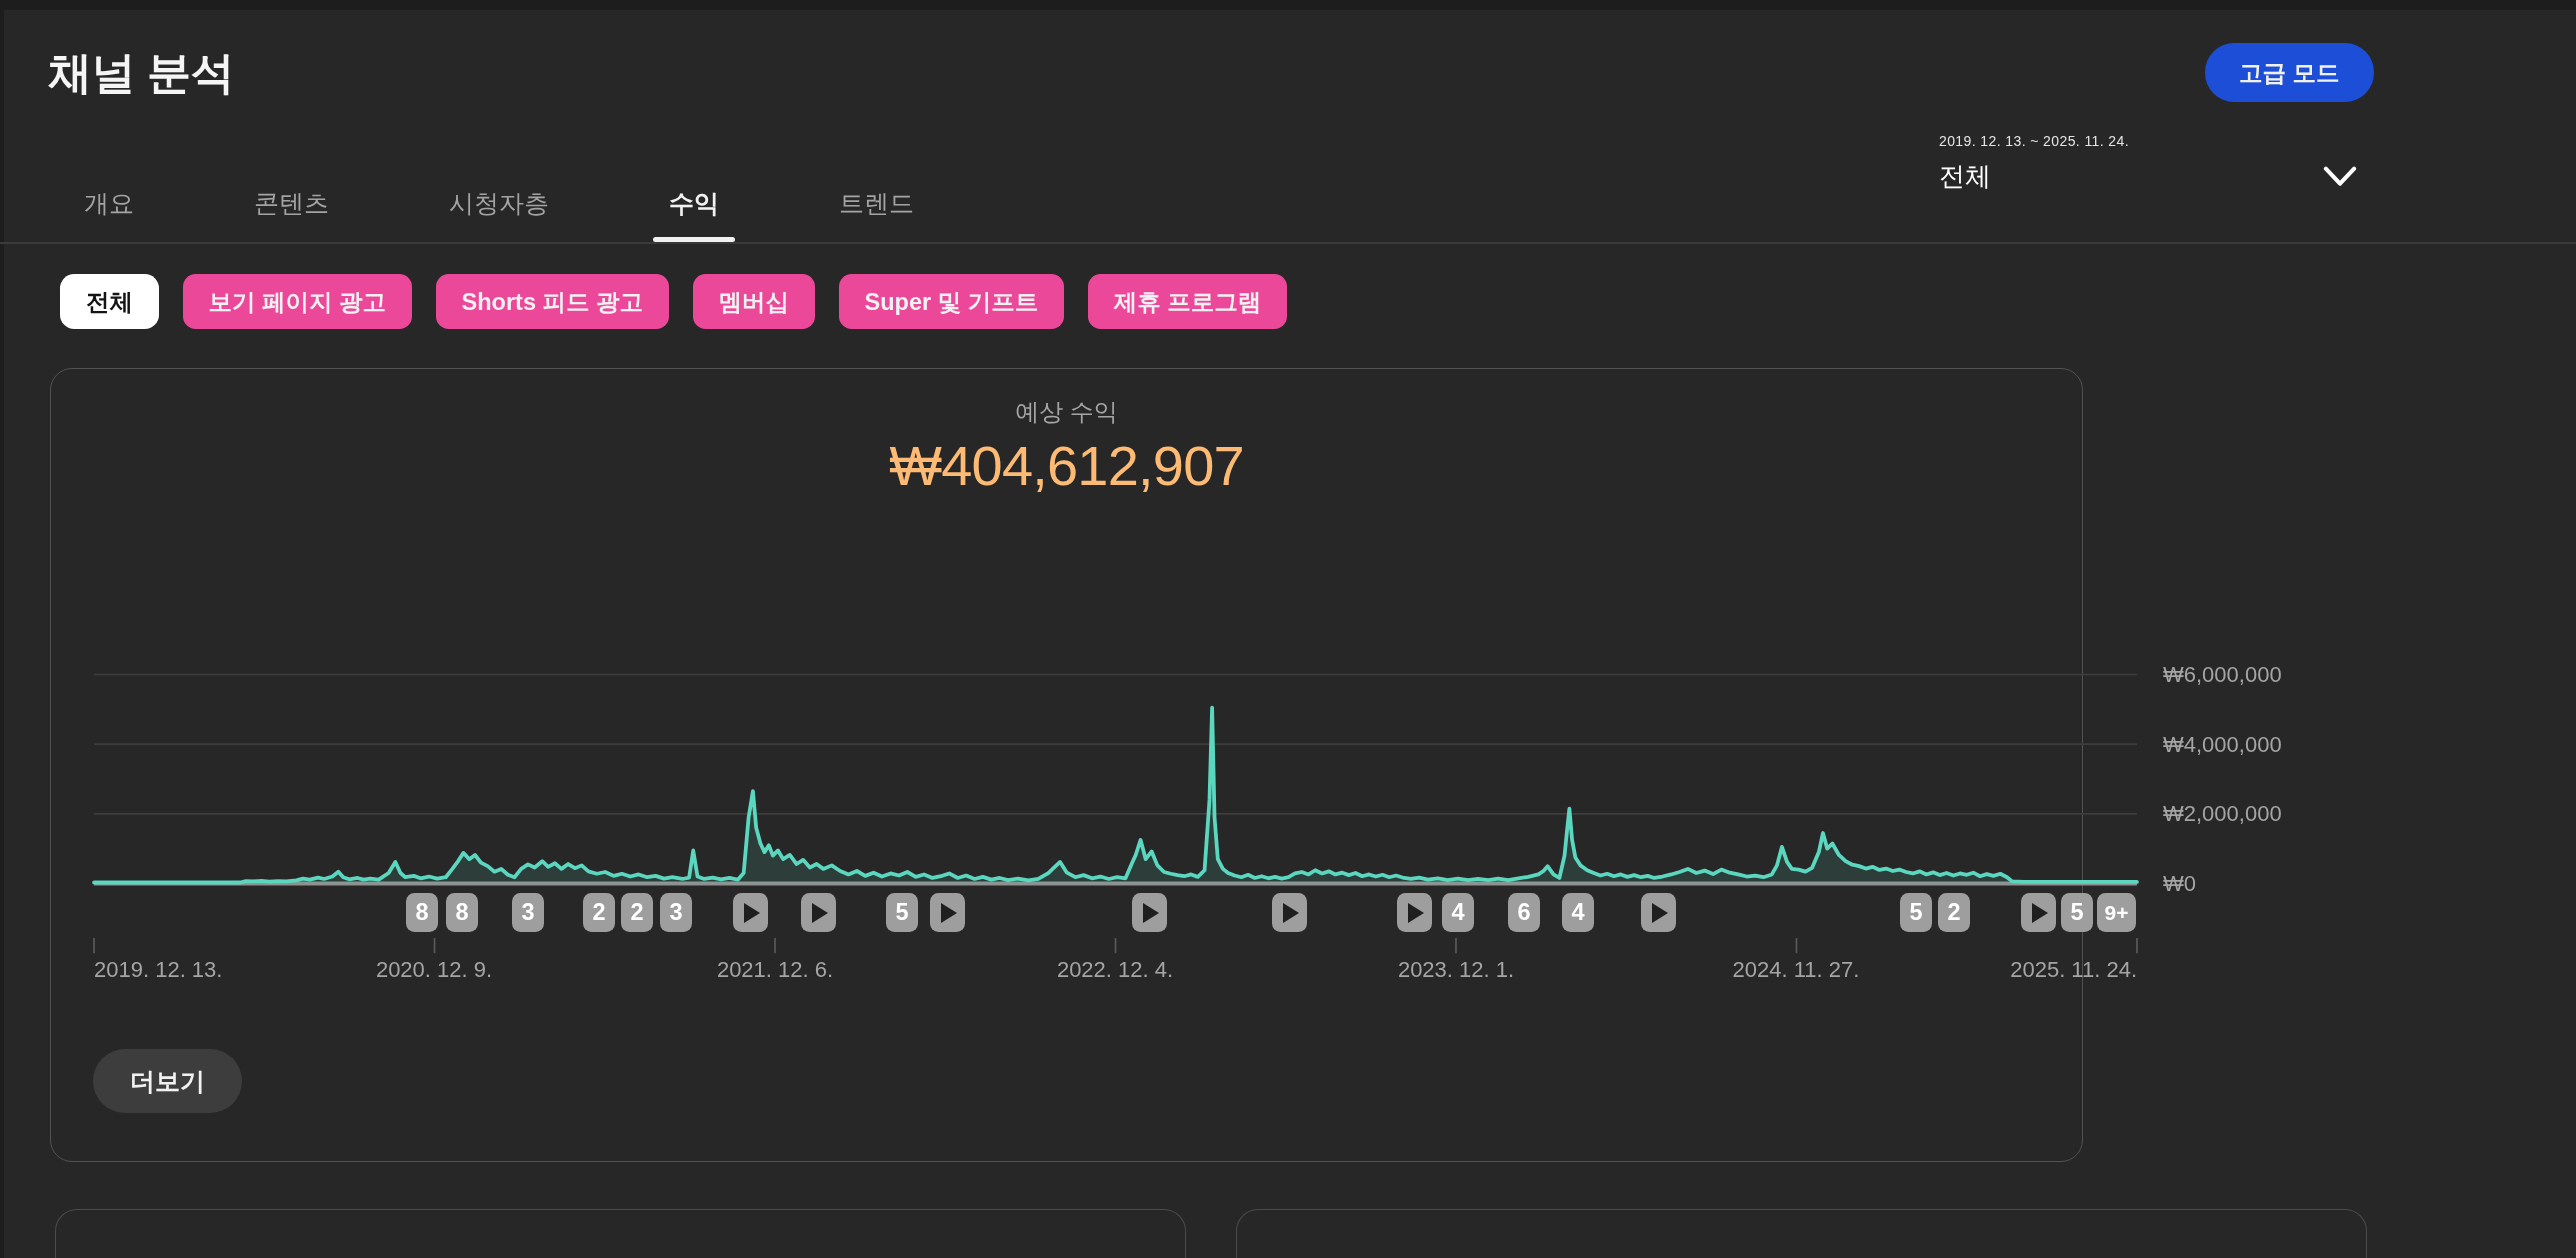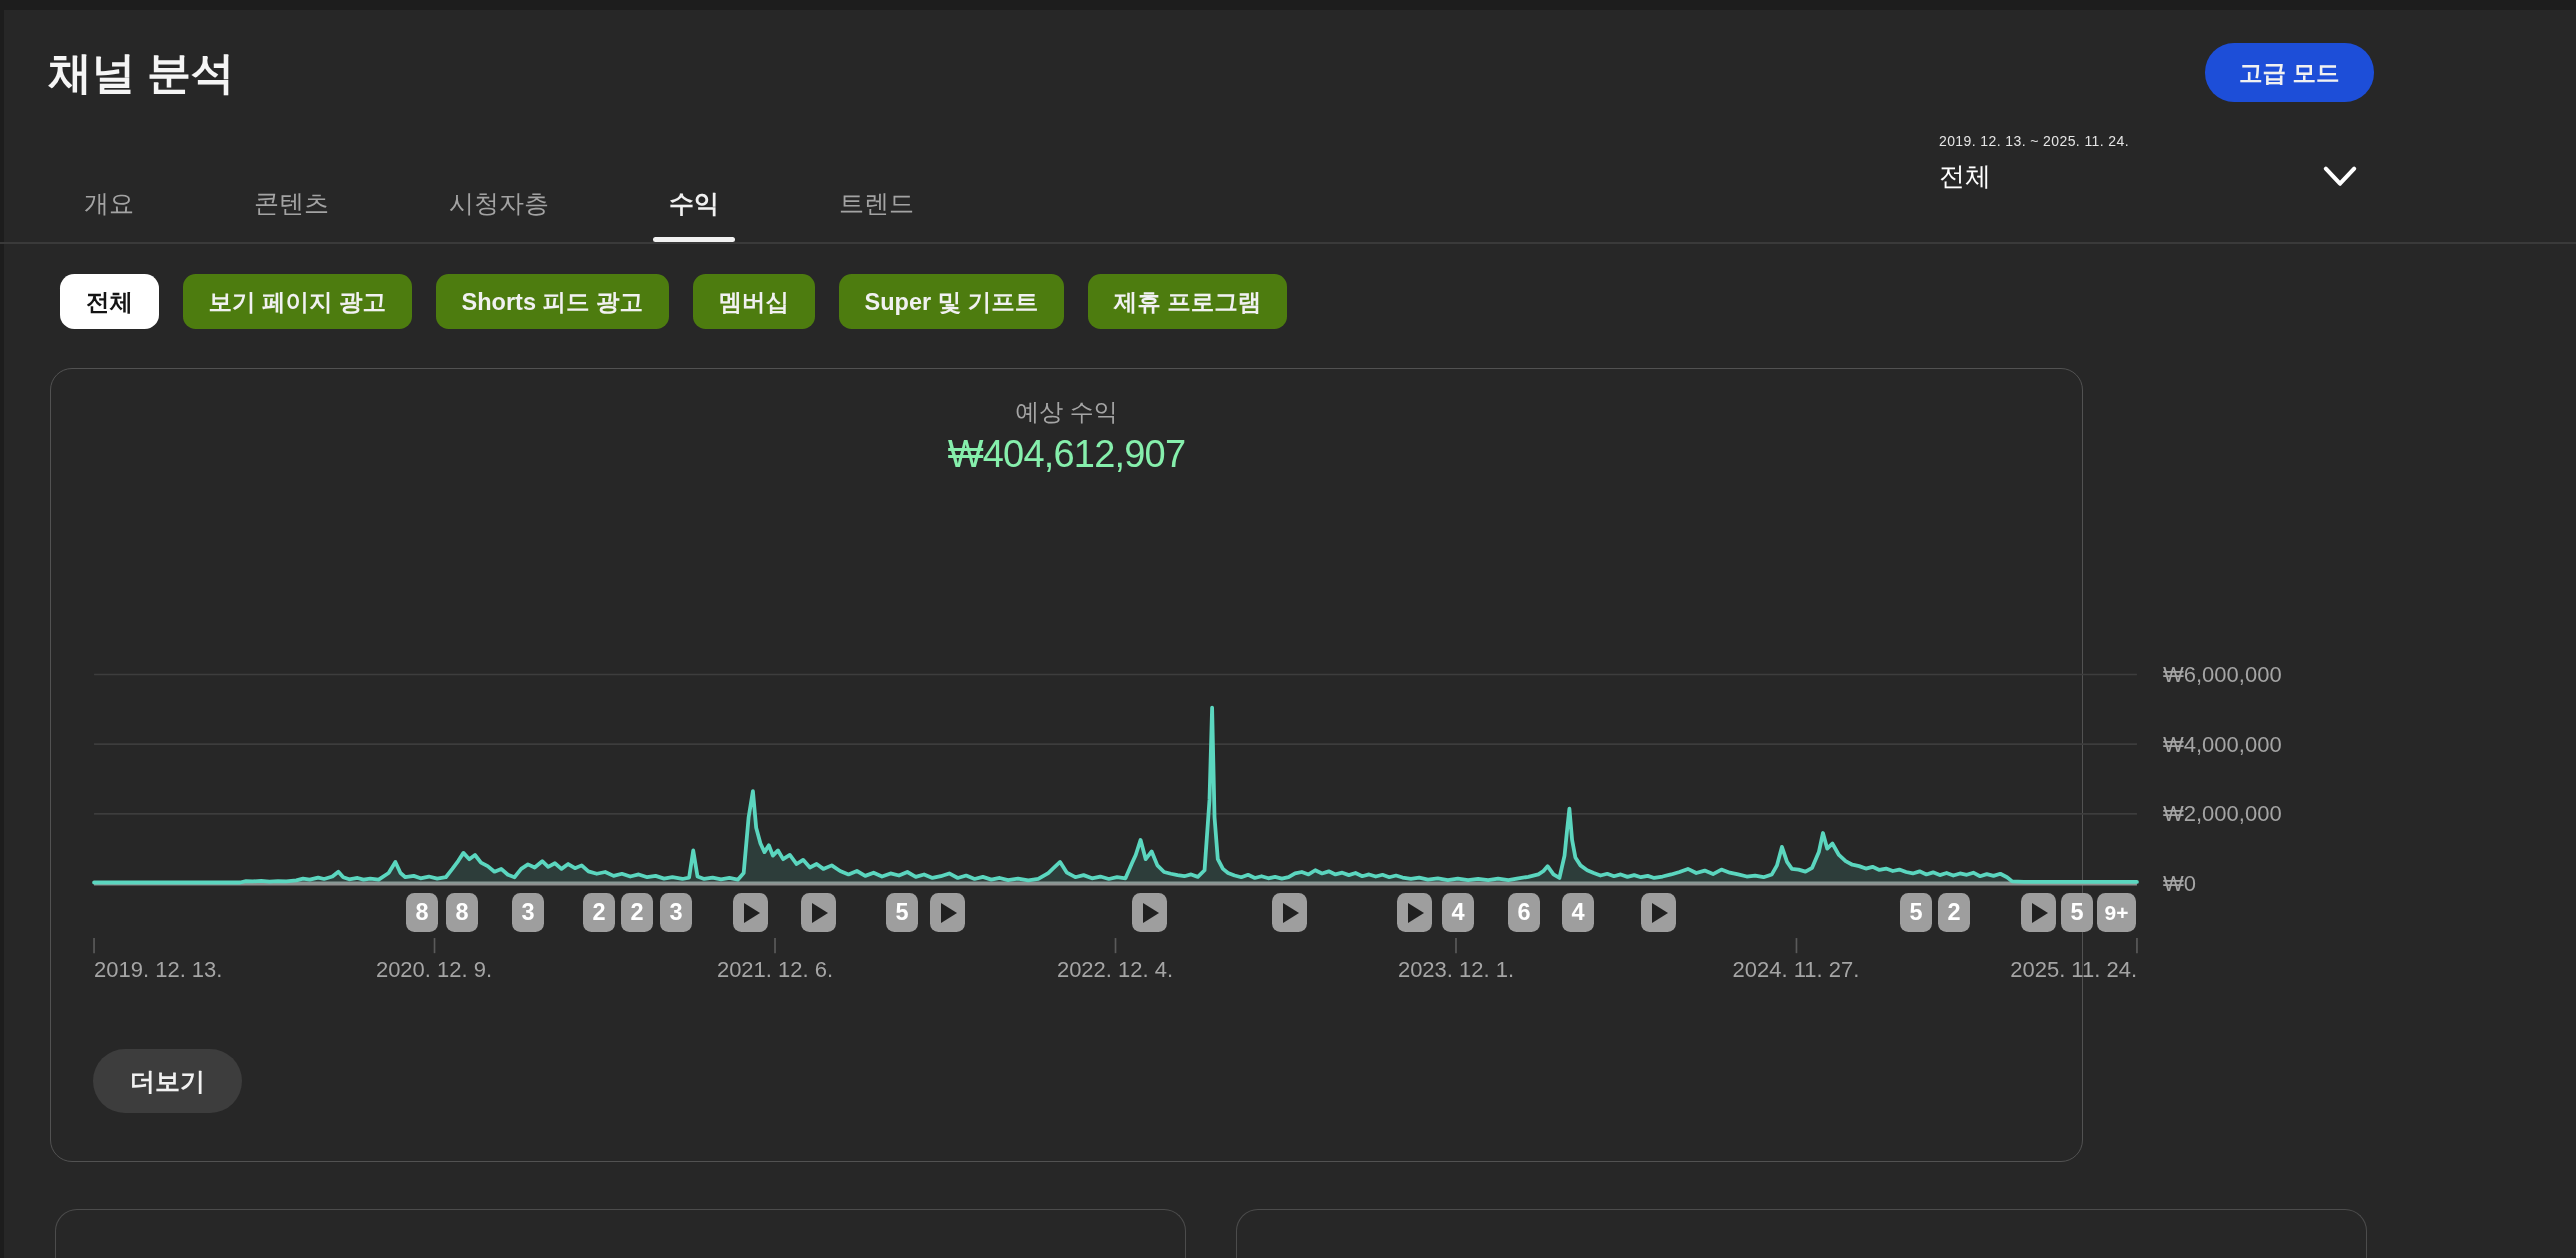--- a/index.html
+++ b/index.html
@@ -33,32 +33,32 @@
   .tab.active::after {
     content:""; position:absolute; left:50%; bottom:0; transform:translateX(-50%);
     width:82px; height:5px; background:#f1f1f1; border-radius:2.5px;
   }
   .tab-divider { position:absolute; left:0; top:242px; width:100%; height:1.7px; background:#3a3a3a; }
 
   
   .chiprow { position:absolute; left:60px; top:274px; display:flex; gap:23.5px; }
   .chip {
     height:55px; padding:0 26px; display:flex; align-items:center;
-    background:#4d7c0f; border:none; border-radius:12.6px;
+    background:#ec4899; border:none; border-radius:12.6px;
     color:#f1f1f1; font-size:23.5px; font-weight:600; font-family:inherit; cursor:pointer; white-space:nowrap;
   }
   .chip.active { background:#ffffff; color:#141414; border-radius:14.3px; }
 
   
   .card {
     position:absolute; left:50px; top:368px; width:2033px; height:794px;
     border:1.7px solid #525252; border-radius:22px;
   }
   .metric-label { position:absolute; left:0; top:27px; width:100%; text-align:center; font-size:24px; color:#a5a5a5; }
-  .metric-value { position:absolute; left:0; top:64px; width:100%; text-align:center; font-size:38px; font-weight:400; color:#86efac; letter-spacing:-0.8px; }
+  .metric-value { position:absolute; left:0; top:64px; width:100%; text-align:center; font-size:56px; font-weight:400; color:#fdba74; letter-spacing:-0.8px; }
   svg.chart { position:absolute; left:0; top:0; }
 
   .badges { position:absolute; left:0; top:0; width:100%; height:100%; pointer-events:none; }
   .badge {
     position:absolute; top:524px; height:39px; min-width:32px; padding:0 5px;
     background:#9e9e9e; border-radius:8.4px;
     display:flex; align-items:center; justify-content:center;
     color:#ffffff; font-size:23.5px; font-weight:700; pointer-events:auto; cursor:pointer;
   }
   .badge .tri {

